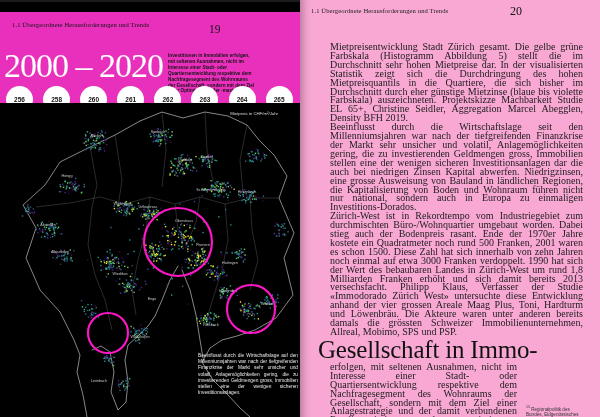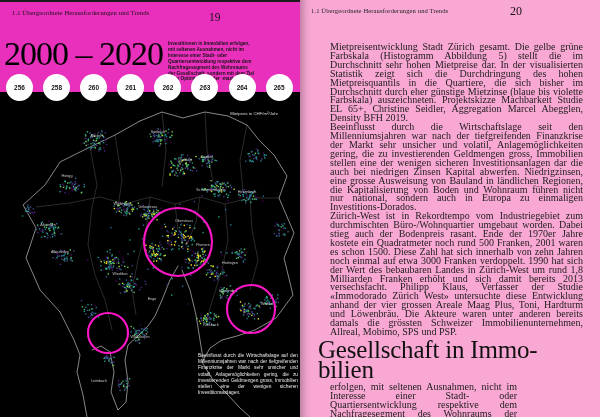--- a/index.html
+++ b/index.html
@@ -2,25 +2,25 @@
 <html><head>
 <meta charset="utf-8">
 <style>
   html,body{margin:0;padding:0;}
   body{background:#e9e9e9;}
   .spread{position:relative;width:600px;height:417px;background:#fff;overflow:hidden;
           font-family:"Liberation Serif",serif;}
   
   .page-left{position:absolute;left:0;top:0;width:300px;height:417px;background:#000;}
   .top-strip{position:absolute;left:0;top:0;width:300px;height:2px;background:#1b1b1b;z-index:5;}
-  .banner{position:absolute;left:0;top:0;width:300px;height:92px;}
+  .banner{position:absolute;left:0;top:12px;width:300px;height:92px;}
   .lp-header{position:absolute;left:12px;top:9px;font-size:6.6px;letter-spacing:.1px;color:#141414;}
   .lp-pagenum{position:absolute;left:209px;top:11px;font-size:11.5px;color:#141414;}
   .banner-title{position:absolute;left:4px;top:37px;font-size:34px;line-height:34px;
-                letter-spacing:-1px;color:#000000;white-space:nowrap;}
+                letter-spacing:-1px;color:#ffffff;white-space:nowrap;}
   .banner-note{position:absolute;left:168px;top:41px;width:88px;
                font:600 4.7px/5.9px "Liberation Sans",sans-serif;color:#141414;text-align:left;}
   .circles{position:absolute;left:6px;top:74px;display:flex;gap:10.1px;}
   .circle{width:27px;height:27px;border-radius:50%;background:#fff;flex:0 0 auto;
           display:flex;align-items:center;justify-content:center;
           font:600 6.5px "Liberation Sans",sans-serif;color:#141414;}
   .map-area{position:absolute;left:0;top:103px;width:300px;height:314px;background:#000;}
   .map-area svg{position:absolute;left:0;top:0;}
   .unit-label{position:absolute;right:22px;top:8px;font:4.3px "Liberation Sans",sans-serif;color:#dcdcdc;}
   .map-caption{position:absolute;left:198px;top:250px;width:100px;
@@ -1581,20 +1581,20 @@
 
   <div class="page-right">
     <div class="gutter"></div>
     <div class="rp-header">1.1 Übergeordnete Herausforderungen und Trends</div>
     <div class="rp-pagenum">20</div>
 
     <div class="rp-body">
       <p>Mietpreisentwicklung Stadt Zürich gesamt. Die gelbe grüne Farbskala (Histogramm Abbildung 5) stellt die im Durchschnitt sehr hohen Mietpreise dar. In der visualisierten Statistik zeigt sich die Durchdringung des hohen Mietpreisquantils in die Quartiere, die sich bisher im Durchschnitt durch eher günstige Mietzinse (blaue bis violette Farbskala) auszeichneten. Projektskizze Machbarkeit Studie EL 65+, Christine Seidler, Aggregation Marcel Abegglen, Density BFH 2019.</p>
       <p>Beeinflusst durch die Wirtschaftslage seit den Millenniumsjahren war nach der tiefgreifenden Finanzkrise der Markt sehr unsicher und volatil, Anlagemöglichkeiten gering, die zu investierenden Geldmengen gross, Immobilien stellen eine der wenigen sicheren Investitionsanlagen dar die auch bei niedrigen Zinsen Kapital abwerfen. Niedrigzinsen, eine grosse Ausweisung von Bauland in ländlichen Regionen, die Kapitalisierung von Boden und Wohnraum führen nicht nur national, sondern auch in Europa zu einmaligen Investitions-Dorados.</p>
       <p>Zürich-West ist in Rekordtempo vom Industriegebiet zum durchmischten Büro-/Wohnquartier umgebaut worden. Dabei stieg auch der Bodenpreis rasant. Ende der 1970er Jahre kostete ein Quadratmeter noch rund 500 Franken, 2001 waren es schon 1500. Diese Zahl hat sich innerhalb von zehn Jahren noch einmal auf etwa 3000 Franken verdoppelt. 1990 hat sich der Wert des bebaubaren Landes in Zürich-West um rund 1,8 Milliarden Franken erhöht und sich damit bereits 2013 versechsfacht. Philipp Klaus, Verfasser der Studie «Immodorado Zürich West» untersuchte diese Entwicklung anhand der vier grossen Areale Maag Plus, Toni, Hardturm und Löwenbräu. Die Akteure waren unter anderen bereits damals die grössten Schweizer Immobilienunternehmen, Allreal, Mobimo, SPS und PSP.</p>
-      <h1 class="section"><span>Gesellschaft in Immo-</span><br><span>bilien</span></h1>
+      <h1 class="section"><span>Gesellschaft in Immo-</span><br></h1>
       <div class="last-row">
         <p class="p-narrow">erfolgen, mit seltenen Ausnahmen, nicht im Interesse einer Stadt- oder Quartiersentwicklung respektive dem Nachfragesegment des Wohnraums der Gesellschaft, sondern mit dem Ziel einer Anlagestrategie und der damit verbundenen Renditeoptimierung oder -maximierung. Dabei stieg auch der Bodenpreis rasant. Ende der 1970er Jahre kostete ein Quadratmeter noch rund 500 Franken, 2001 waren es schon 1500. Diese Zahl hat sich innerhalb von zehn Jahren noch einmal auf etwa 3000 Franken verdoppelt. 1990 hat sich der Wert des bebaubaren Landes in Zürich-West um rund 1,8 Milliarden Franken erhöht und sich damit bereits 2013 versechsfacht.</p>
         <div class="margin-note"><sup>15</sup> <span>Regionalpolitik des Bundes, Eidgenössisches Volkswirtschaftsdepartement EVD (heute WBF), Institut für Raumplanung, Fachhochschule Rapperswil</span></div>
       </div>
     </div>
   </div>
 </div>
 
 </body></html>

